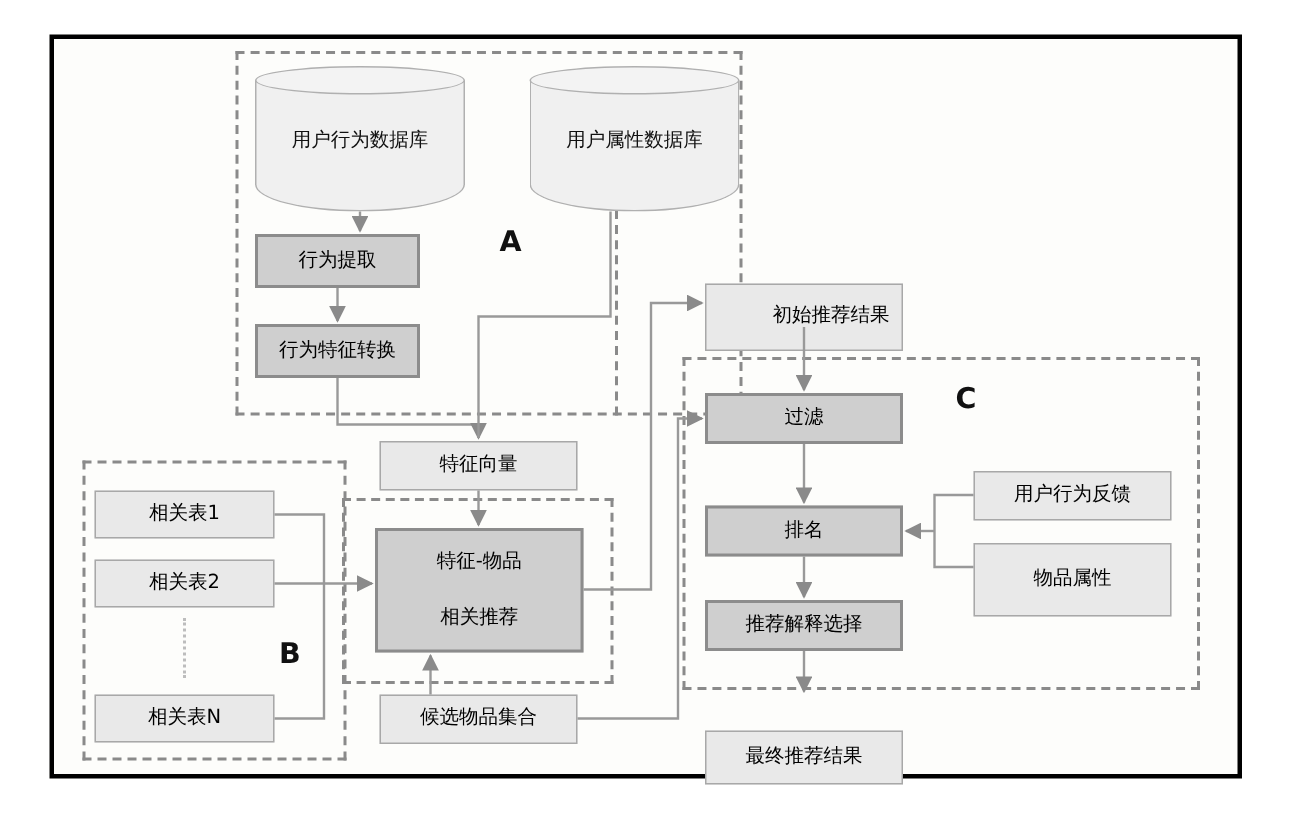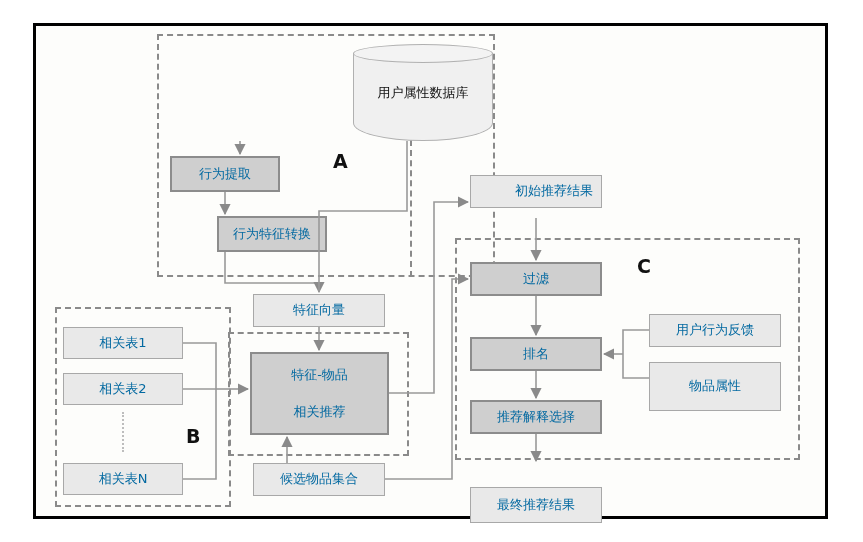--- a/index.html
+++ b/index.html
@@ -44,21 +44,21 @@
   }
   
   .node {
     position: absolute;
     box-sizing: border-box;
     display: flex;
     align-items: center;
     justify-content: center;
     text-align: center;
     font-size: 13px;
-    color: #0369a1;
+    color: #000000;
     line-height: 1.25;
     font-family: "DejaVu Sans", "Liberation Sans", sans-serif;
   }
   .node.light {
     background: #e9e9e9;
     border: 1px solid #a8a8a8;
   }
   .node.dark {
     background: #cfcfcf;
     border: 2px solid #8c8c8c;
@@ -130,32 +130,37 @@
   <div class="group-box" style="left:157px; top:34px; width:338px; height:243px;"></div>
   <div class="group-box" style="left:55px; top:307px; width:176px; height:200px;"></div>
   <div class="group-box" style="left:455px; top:238px; width:345px; height:222px;"></div>
   <div class="group-box" style="left:228px; top:332px; width:181px; height:124px;"></div>
   <div class="group-box" style="left:410px; top:140px; width:86px; height:137px; border-top:none; border-right:none; border-bottom:none;"></div>
 
   <div class="group-label" style="left:333px; top:152px;">A</div>
   <div class="group-label" style="left:186px; top:427px;">B</div>
   <div class="group-label" style="left:637px; top:257px;">C</div>
 
+  <div class="cyl" style="left:170px; top:44px; width:140px; height:97px;">
+    <div class="cyl-body"></div>
+    <div class="cyl-top"></div>
+    <div class="cyl-text">用户行为数据库</div>
+  </div>
 
   <div class="cyl" style="left:337px; top:44px; width:140px; height:97px;margin-left:16px;">
     <div class="cyl-body"></div>
     <div class="cyl-top"></div>
     <div class="cyl-text">用户属性数据库</div>
   </div>
 
   <div class="node dark" style="left:170px; top:156px; width:110px; height:36px;">
     <span>行为提取</span>
   </div>
 
-  <div class="node dark" style="left:170px; top:216px; width:110px; height:36px;margin-left:47px;">
+  <div class="node dark" style="left:170px; top:216px; width:110px; height:36px;">
     <span>行为特征转换</span>
   </div>
 
   <div class="node light" style="left:253px; top:294px; width:132px; height:33px;justify-content:center;">
     <span>特征向量</span>
   </div>
 
   <div class="node light" style="left:63px; top:327px; width:120px; height:32px;">
     <span>相关表1</span>
   </div>
@@ -172,21 +177,21 @@
 
   <div class="node dark" style="left:250px; top:352px; width:139px; height:83px; flex-direction:column;gap:20px;">
     <span>特征-物品</span>
     <span>相关推荐</span>
   </div>
 
   <div class="node light" style="left:253px; top:463px; width:132px; height:33px;">
     <span>候选物品集合</span>
   </div>
 
-  <div class="node light" style="left:470px; top:175px; width:132px; height:33px;padding-left:36px;">
+  <div class="node light" style="left:470px; top:189px; width:132px; height:45px;padding-left:36px;">
     <span>初始推荐结果</span>
   </div>
 
   <div class="node dark" style="left:470px; top:262px; width:132px; height:34px;">
     <span>过滤</span>
   </div>
 
   <div class="node dark" style="left:470px; top:337px; width:132px; height:34px;">
     <span>排名</span>
   </div>

